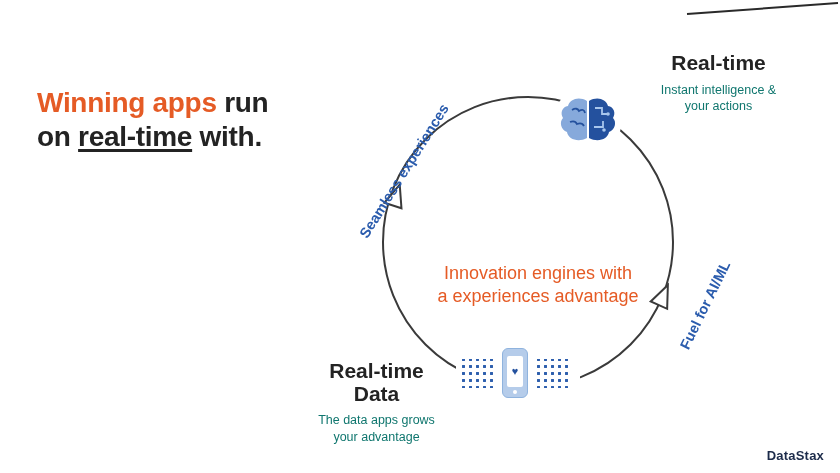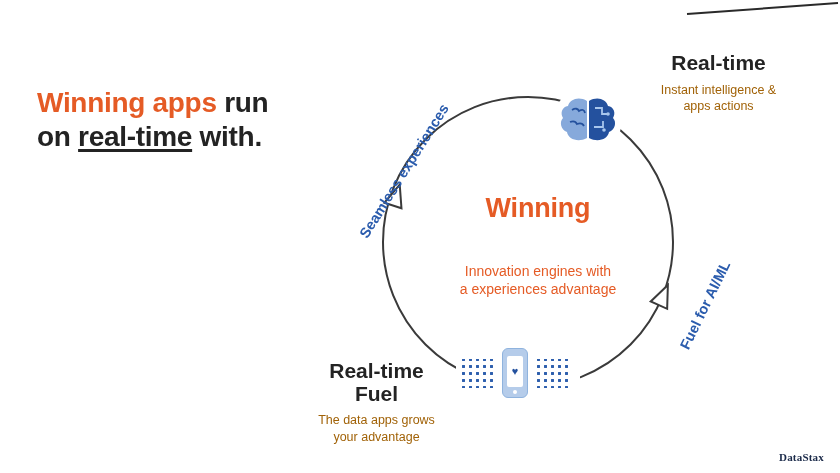--- a/index.html
+++ b/index.html
@@ -18,28 +18,28 @@
   .headline .underline{
     text-decoration:underline;text-decoration-thickness:3px;text-underline-offset:3px;
   }
 
   .center-title{
     position:absolute;left:438px;top:194px;width:200px;z-index:2;text-align:center;
     color:#E55B25;font-weight:800;font-size:27px;line-height:1.08;letter-spacing:-0.2px;
   }
   .center-sub{
     position:absolute;left:413px;top:262px;width:250px;z-index:2;text-align:center;
-    color:#E55B25;font-size:14px;line-height:1.3;font-weight:400;
+    color:#E55B25;font-size:18px;line-height:1.3;font-weight:400;
   }
 
   .node{position:absolute;z-index:2;text-align:center;}
   .node-decisions{left:636px;top:52px;width:165px;}
   .node-data{left:294px;top:360px;width:165px;}
   .node-title{font-size:21px;font-weight:800;color:#232323;line-height:1.08;}
-  .node-desc{font-size:12.5px;color:#a16207;line-height:1.3;margin-top:7px;}
+  .node-desc{font-size:12.5px;color:#0f766e;line-height:1.3;margin-top:7px;}
 
   .arc-label{
     position:absolute;z-index:2;text-align:center;color:#2B5CAD;font-weight:700;font-size:14.5px;
     white-space:nowrap;
   }
   .arc-left{left:318px;top:163px;width:172px;transform:rotate(-58deg);}
   .arc-right{left:638px;top:297px;width:134px;transform:rotate(-64deg);}
 
   .brain{position:absolute;left:558px;top:94px;z-index:3;}
 
@@ -50,21 +50,21 @@
     background-size:7px 7px;background-position:center;
   }
   .phone{width:26px;height:50px;background:#B5CCEA;border:1px solid #8FB3DE;border-radius:6px;position:relative;box-sizing:border-box;}
   .screen{position:absolute;left:4px;top:7px;width:16px;height:31px;background:#ffffff;border-radius:2px;
     display:flex;align-items:center;justify-content:center;}
   .heart{color:#24519E;font-size:11px;line-height:1;}
   .home-dot{position:absolute;left:50%;bottom:3px;width:4px;height:4px;margin-left:-2px;border-radius:50%;background:#ffffff;}
 
   .logo{
     position:absolute;right:16px;bottom:10px;z-index:2;
-    font-size:11px;font-weight:800;color:#1C2B4A;letter-spacing:0.2px;font-family:Liberation Serif, serif;
+    font-size:13px;font-weight:800;color:#1C2B4A;letter-spacing:0.2px;
   }
 </style>
 </head>
 <body>
 
 <div class="slide">
 
   <svg class="overlay" viewBox="0 0 840 473" aria-hidden="true">
     <line x1="687" y1="14" x2="838" y2="3" stroke="#2A2A2A" stroke-width="2"></line>
     <circle cx="528" cy="242" r="145" fill="none" stroke="#3A3A3A" stroke-width="2"></circle>
@@ -78,30 +78,30 @@
     <g transform="translate(663,296) rotate(24)">
       <polygon points="0,-12 -9,10 9,10" fill="#ffffff" stroke="#3A3A3A" stroke-width="2"></polygon>
     </g>
   </svg>
 
   <h1 class="headline"><span class="orange">Winning apps</span><span> run</span><br><span>on </span><span class="underline">real-time</span><span> with.</span></h1>
 
   <div class="arc-label arc-left">Seamless experiences</div>
   <div class="arc-label arc-right">Fuel for AI/ML</div>
 
-  <div class="center-title"><span>Winning</span><br></div>
+  <div class="center-title"><br></div>
   <div class="center-sub"><span>Innovation engines with</span><br><span>a experiences advantage</span></div>
 
   <div class="node node-decisions">
     <div class="node-title"><span>Real-time</span><br></div>
-    <div class="node-desc"><span>Instant intelligence &amp;</span><br><span>apps actions</span></div>
+    <div class="node-desc"><span>Instant intelligence &amp;</span><br><span>your actions</span></div>
   </div>
 
   <div class="node node-data">
-    <div class="node-title"><span>Real-time</span><br><span>Fuel</span></div>
+    <div class="node-title"><span>Real-time</span><br><span>Data</span></div>
     <div class="node-desc"><span>The data apps grows</span><br><span>your advantage</span></div>
   </div>
 
   <div class="brain">
     <svg width="60" height="52" viewBox="0 0 60 52">
       <path d="M29,7 C21,2 12,5 10,12 C4,13 2,19 5,24 C1,28 3,36 9,38 C10,45 20,49 29,44 Z" fill="#86A9DB"></path>
       <path d="M31,7 C39,2 48,5 50,12 C56,13 58,19 55,24 C59,28 57,36 51,38 C50,45 40,49 31,44 Z" fill="#24519E"></path>
       <path d="M14,16 q5,-3 7,1 q5,-3 6,2" stroke="#24519E" stroke-width="1.8" fill="none"></path>
       <path d="M12,28 q5,-2 7,2 q5,-2 7,2" stroke="#24519E" stroke-width="1.8" fill="none"></path>
       <path d="M37,14 h7 v6 h5" stroke="#A8C6EC" stroke-width="1.8" fill="none"></path>

